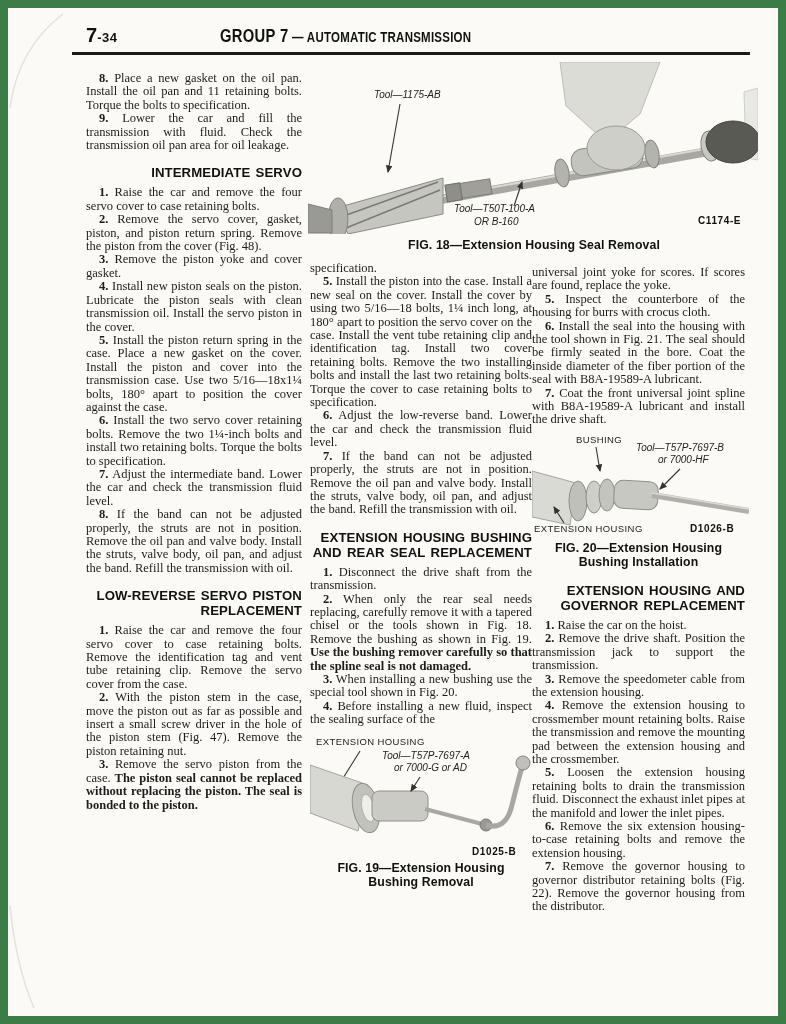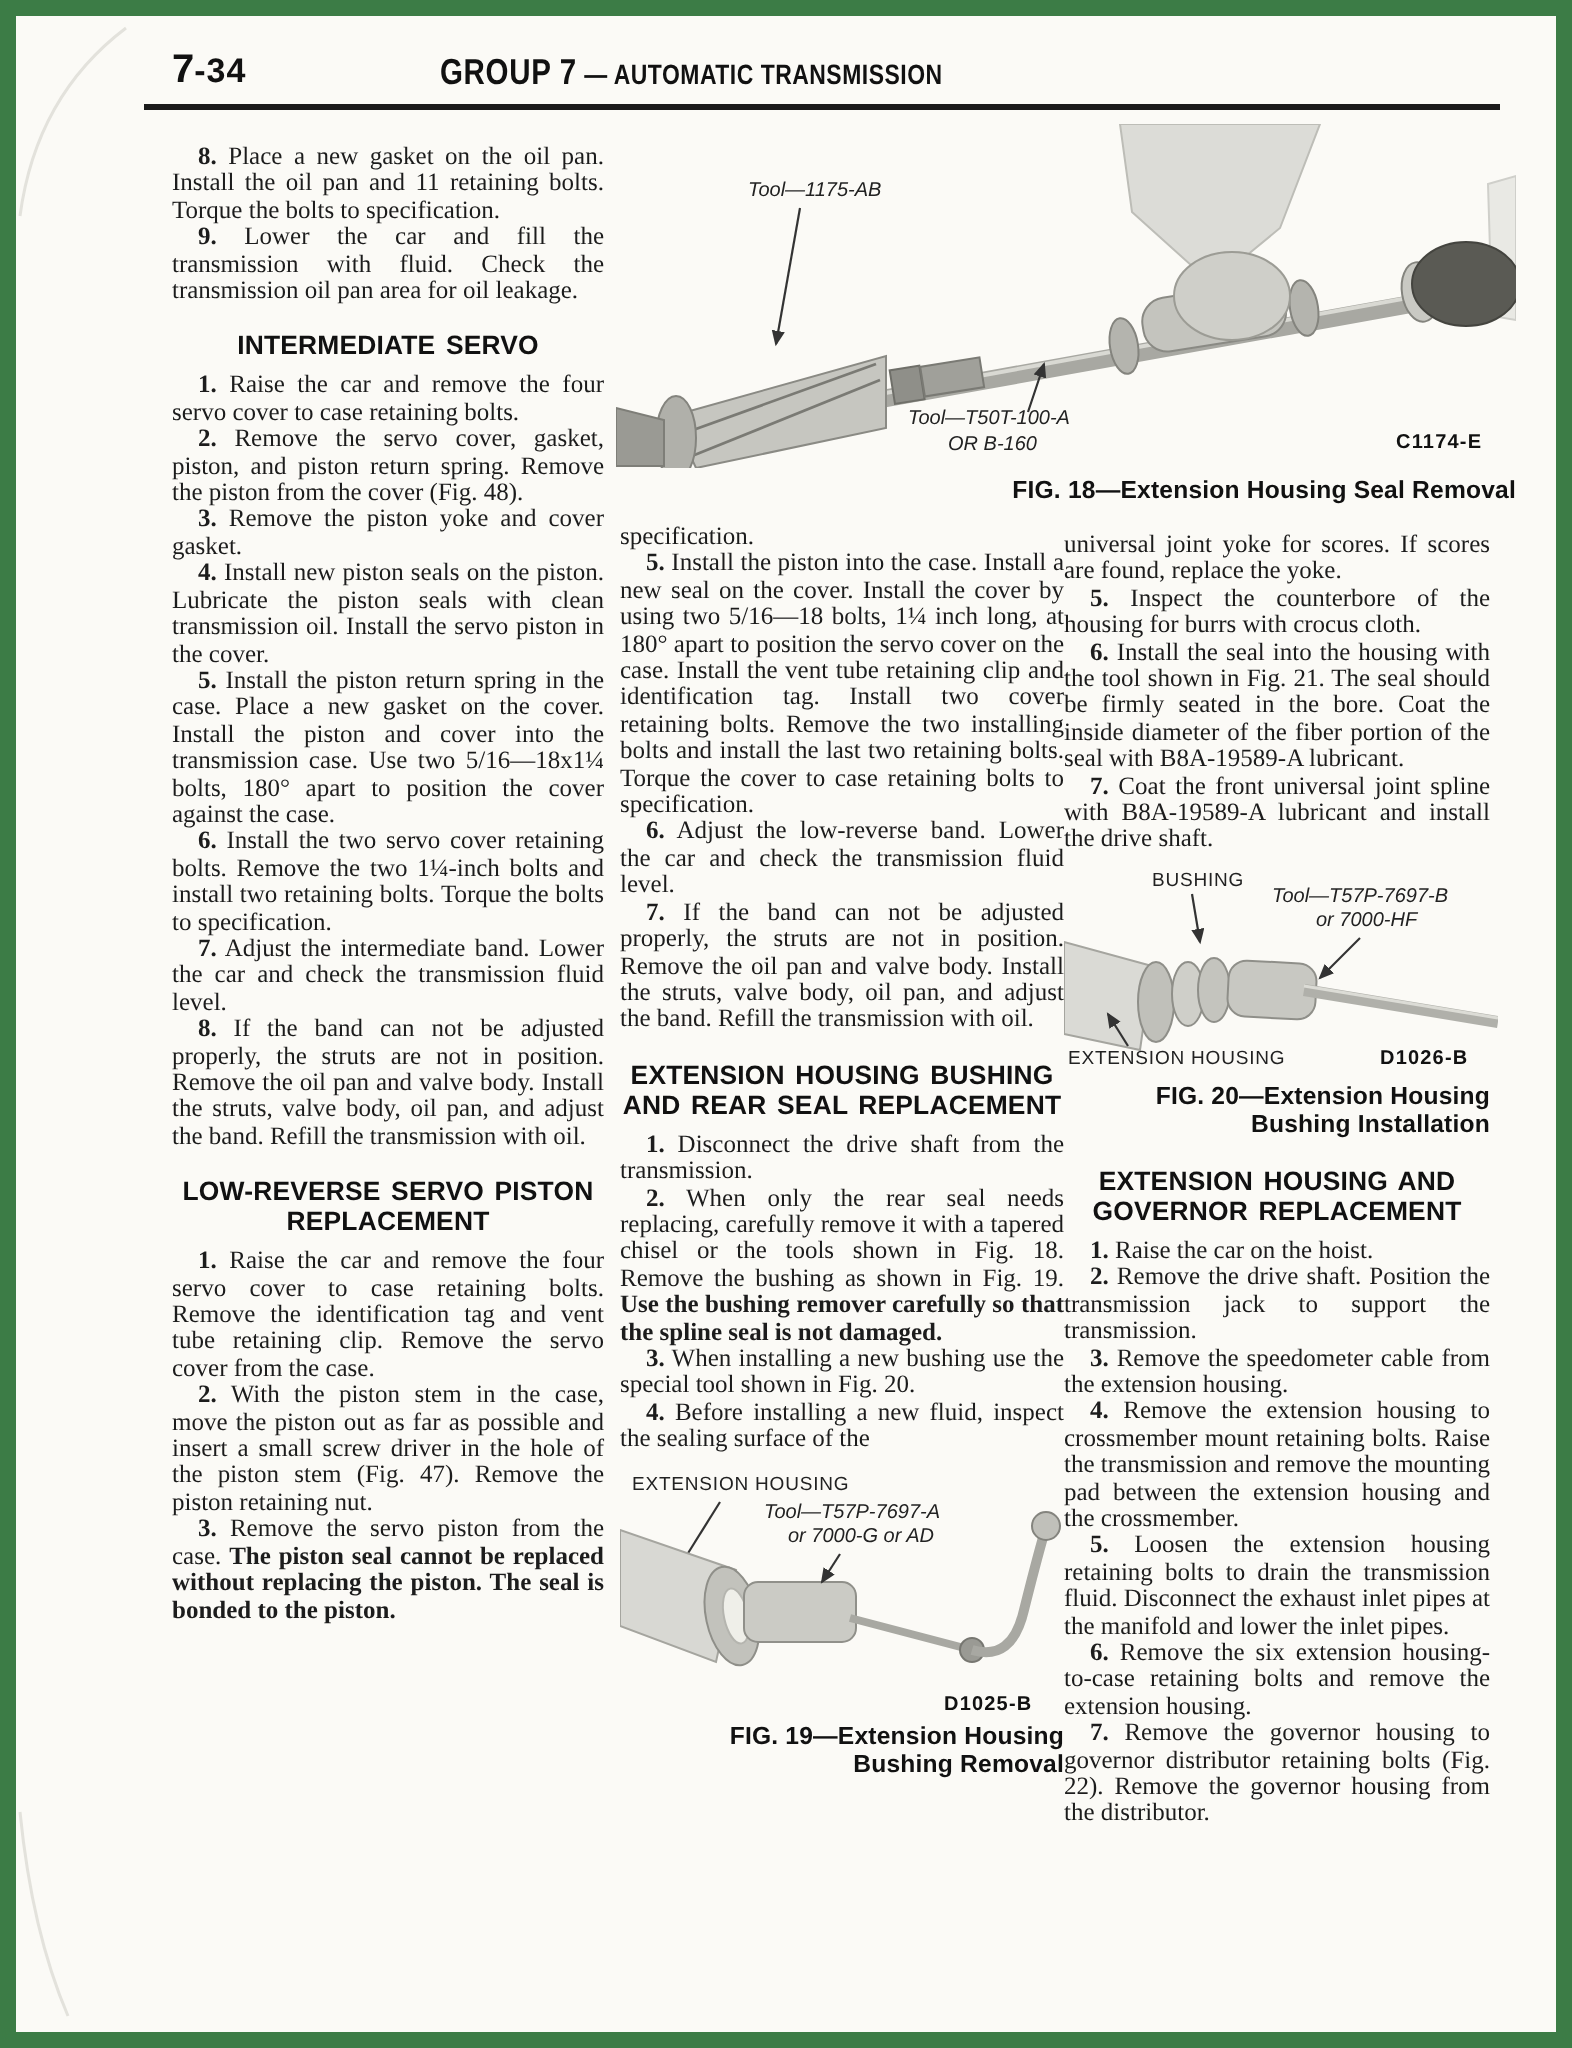--- a/index.html
+++ b/index.html
@@ -4,39 +4,39 @@
 <style>
   html,body{margin:0;padding:0;}
   .page{position:relative;width:786px;height:1024px;background:#3c7c46;overflow:hidden;
         font-family:"Liberation Serif", serif;}
   .paper{position:absolute;left:8px;top:8px;right:8px;bottom:8px;background:#fbfaf6;}
 
   
   .pagenum{position:absolute;left:78px;top:16px;font-family:"Liberation Sans",sans-serif;
            font-weight:bold;color:#111;white-space:nowrap;}
   .pagenum .big{font-size:20px;}
-  .pagenum .small{font-size:17px;letter-spacing:.5px;}
+  .pagenum .small{font-size:13px;letter-spacing:.5px;}
   .htitle{position:absolute;left:212px;top:18px;font-family:"Liberation Sans",sans-serif;
           font-weight:bold;color:#111;white-space:nowrap;transform:scaleX(.82);
           transform-origin:left center;}
   .htitle .group{font-size:18px;letter-spacing:.4px;}
   .htitle .rest{font-size:14px;letter-spacing:.3px;}
   .rule{position:absolute;left:64px;top:44px;width:678px;height:2.5px;background:#1b1b1b;}
 
   
   .col{position:absolute;color:#1c1c1c;font-size:12.5px;line-height:13.4px;text-align:justify;}
   .para{margin:0;text-indent:13px;font-family:Liberation Serif, serif;}
   .para.cont{text-indent:0;}
   .heading{font-family:"Liberation Sans",sans-serif;font-weight:bold;font-size:13.2px;
            line-height:15px;margin:13px 0 6px;text-indent:0;letter-spacing:.1px;
-           word-spacing:1.5px;color:#111;text-align:center;}
+           word-spacing:1.5px;color:#111;text-align:right;}
   b{font-weight:bold;}
 
   .caption{font-family:"Liberation Sans",sans-serif;font-weight:bold;font-size:12.3px;
-           line-height:14.5px;color:#111;letter-spacing:.1px;text-align:right;text-indent:0;}
+           line-height:14.5px;color:#111;letter-spacing:.1px;text-align:center;text-indent:0;}
 
   .fig18{position:absolute;left:300px;top:54px;width:450px;}
   .figblock{margin-top:6px;}
   svg{display:block;}
   .lbl-i{font-family:"Liberation Sans",sans-serif;font-style:italic;font-size:10px;fill:#222;}
   .lbl{font-family:"Liberation Sans",sans-serif;font-size:9.5px;fill:#222;letter-spacing:.4px;}
   .lbl-b{font-family:"Liberation Sans",sans-serif;font-weight:bold;font-size:10px;fill:#111;letter-spacing:.6px;}
   .ldr{stroke:#333;stroke-width:1.1;fill:none;}
   .curl{stroke:#e3e2dc;stroke-width:1.5;fill:none;}
 </style>

